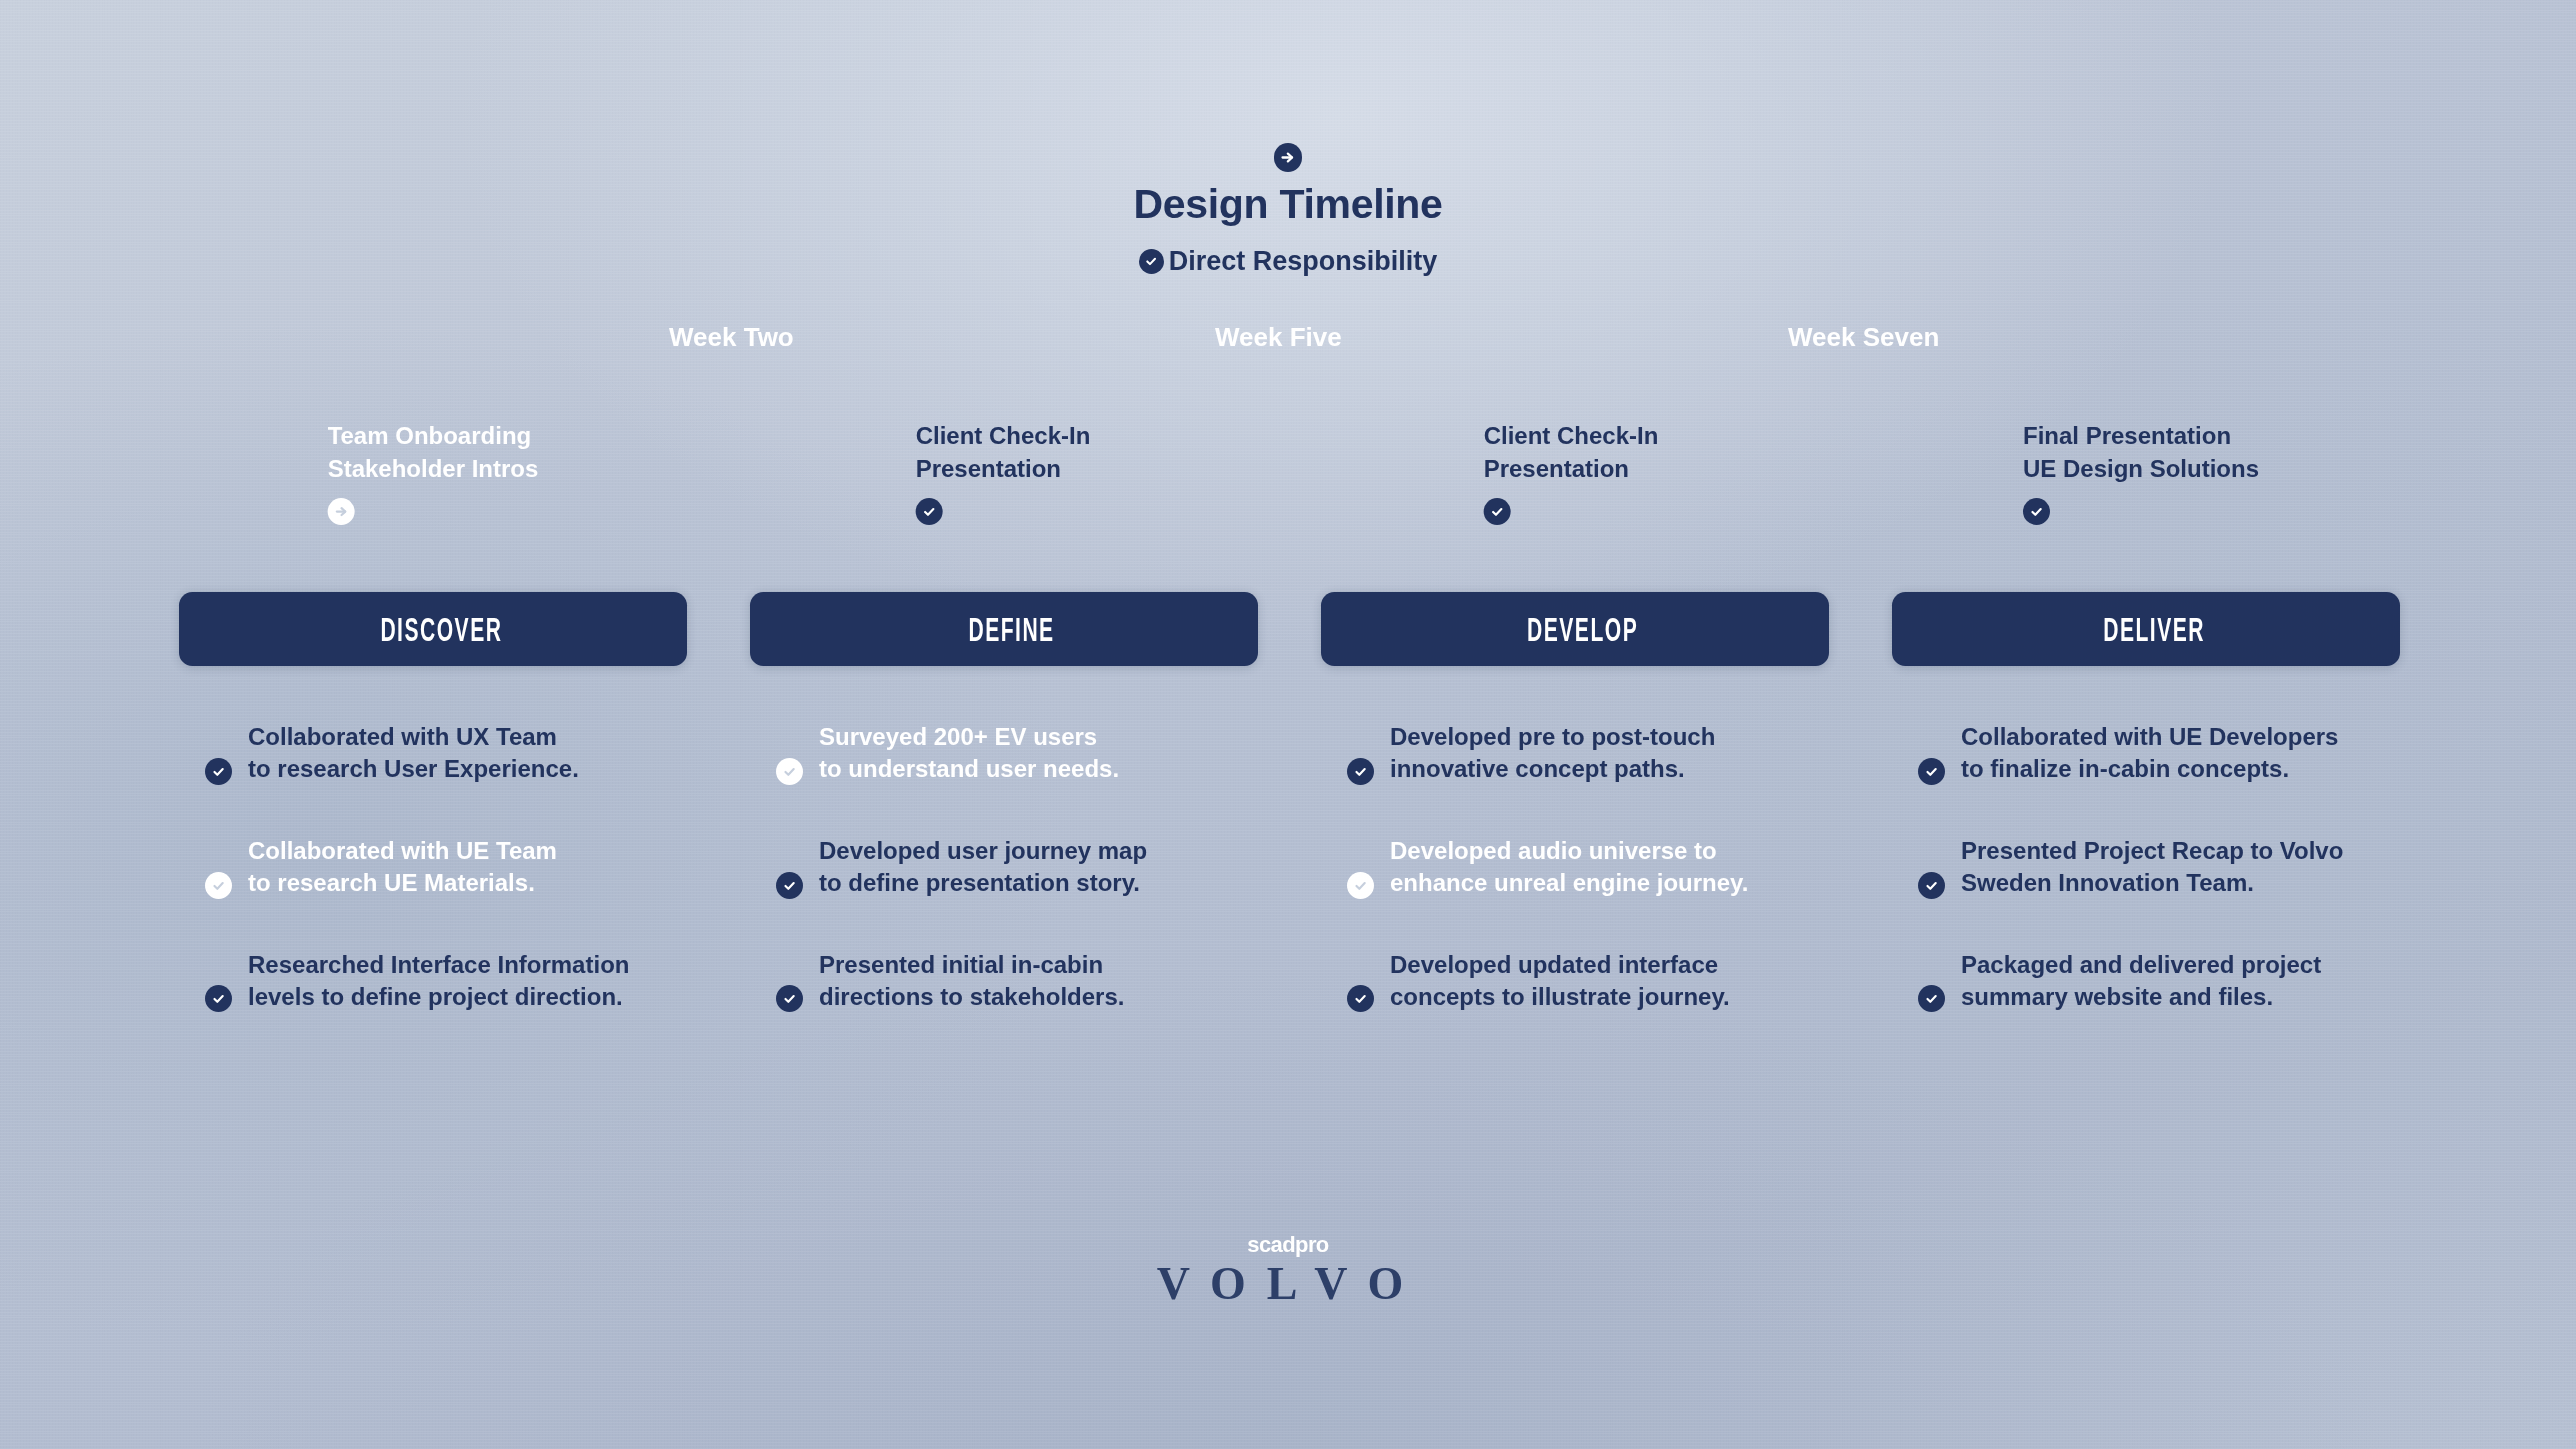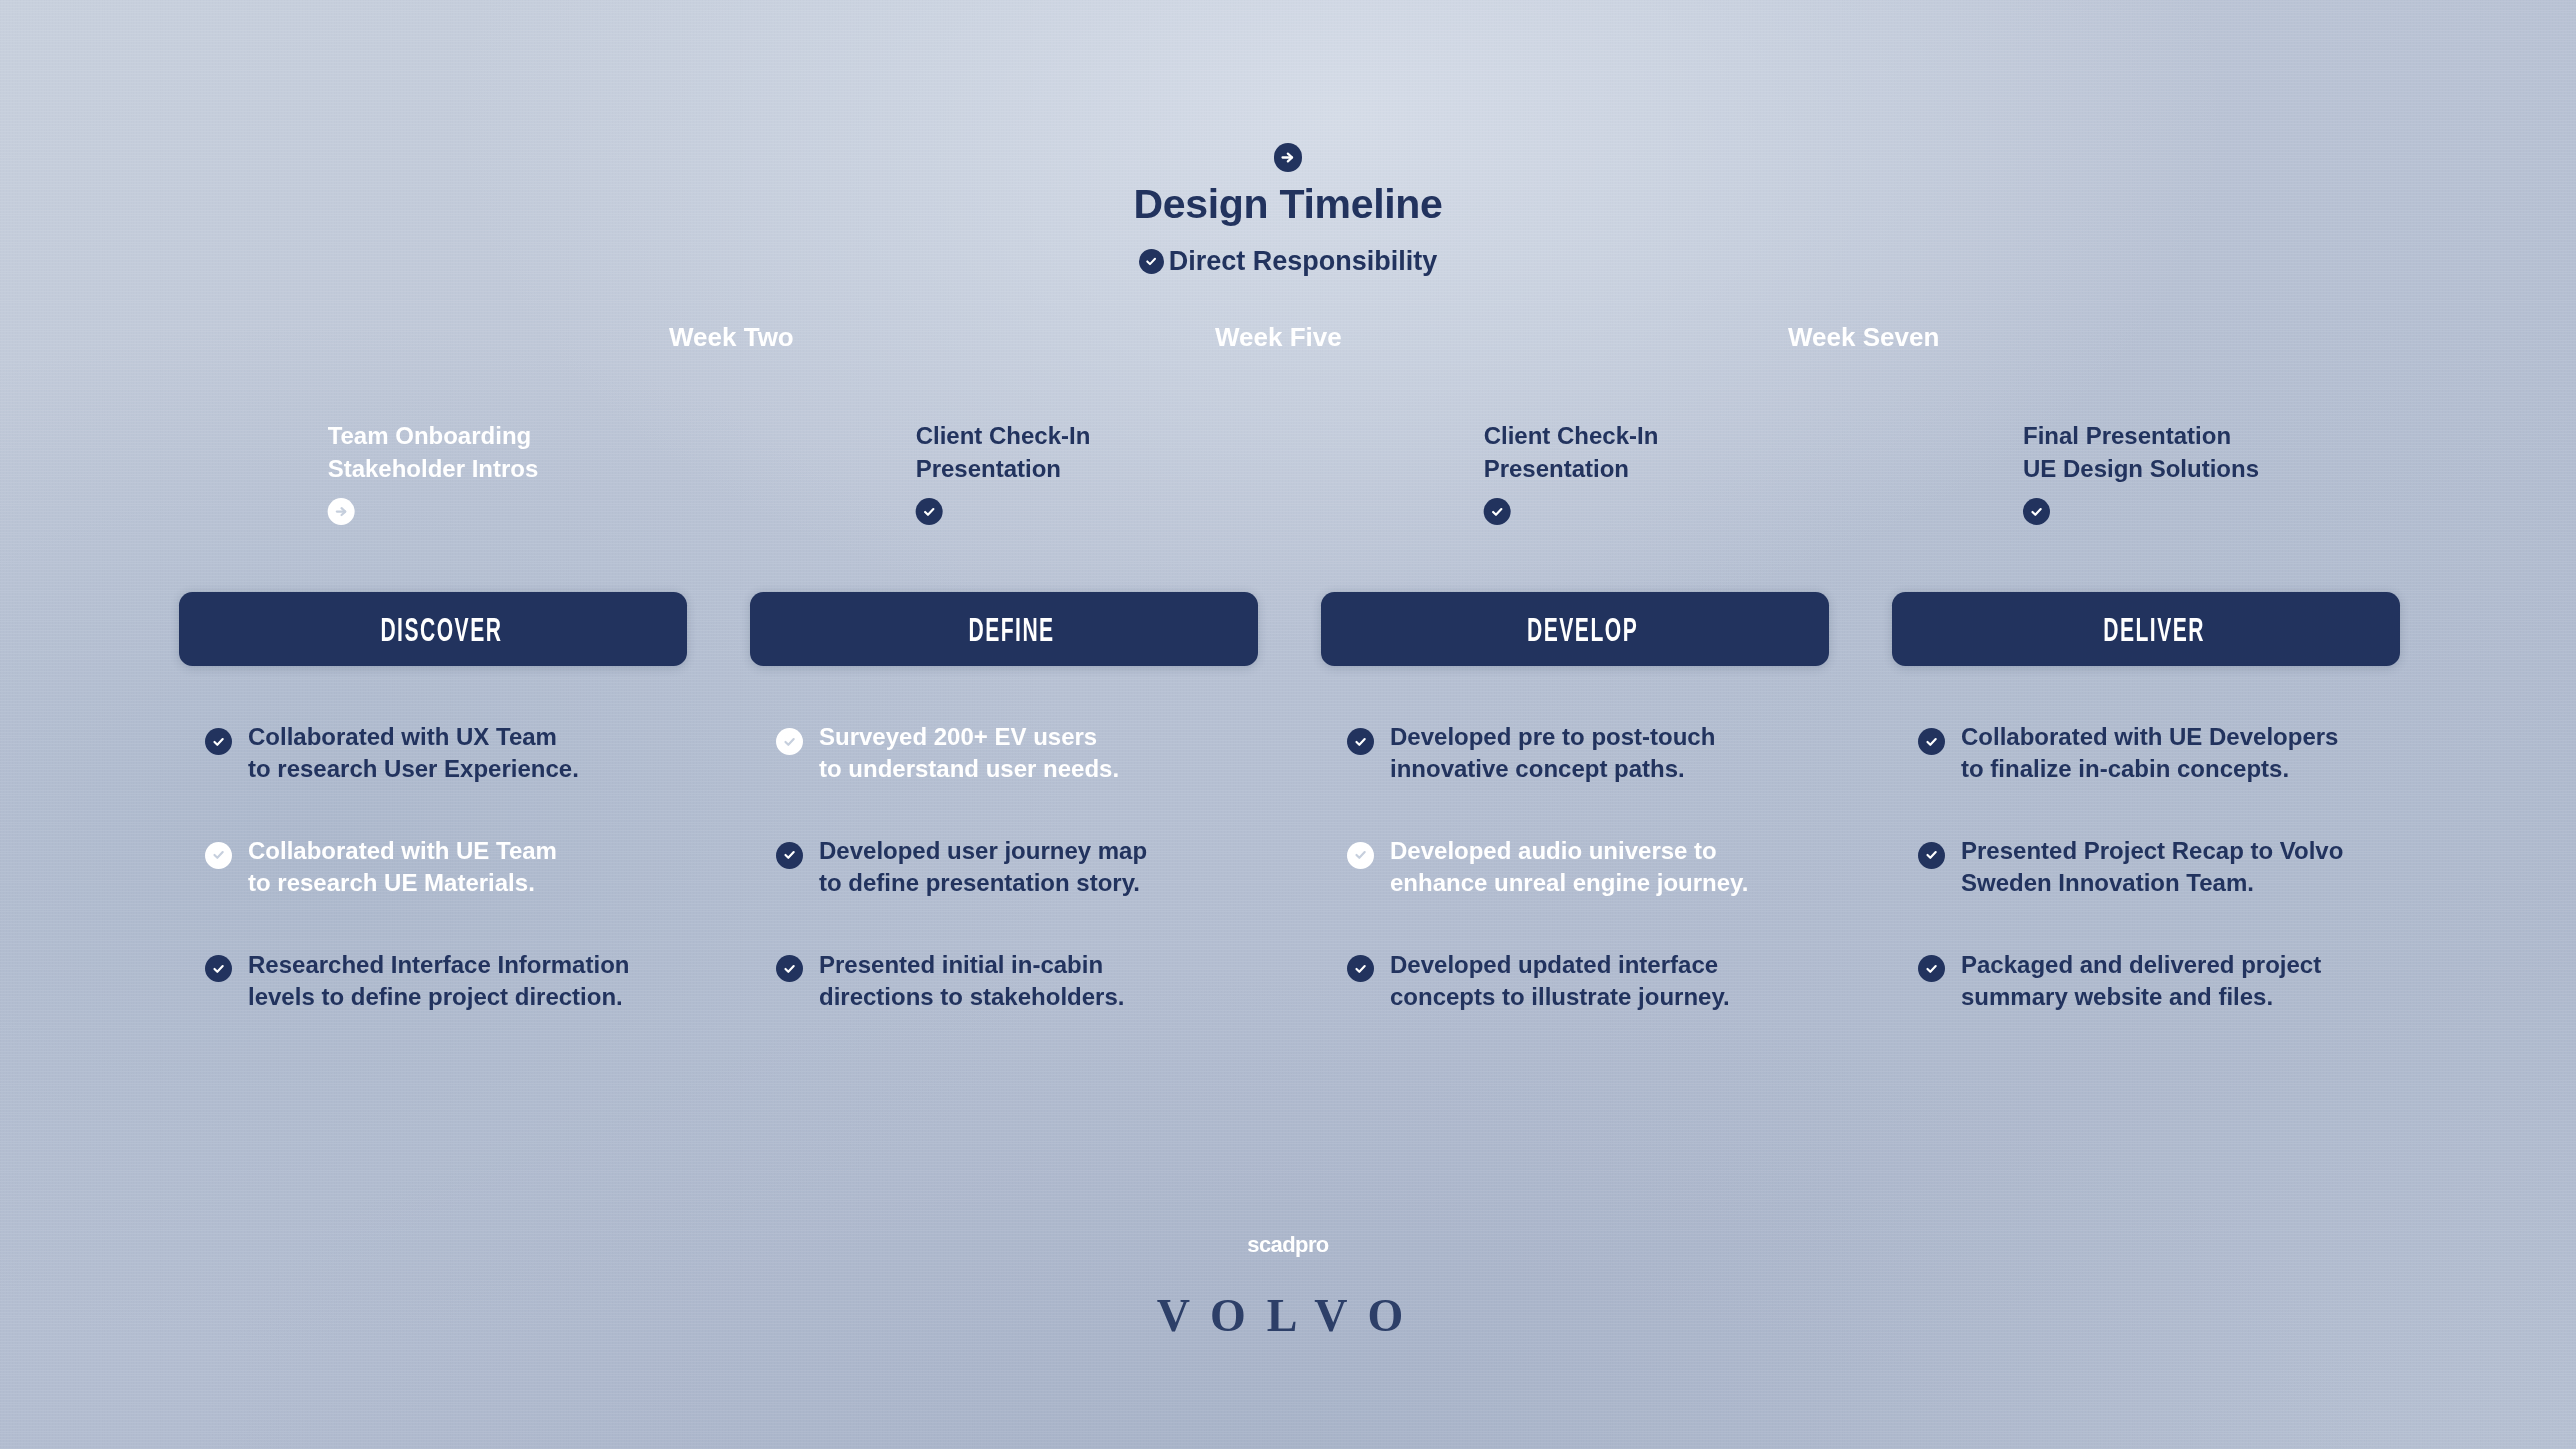--- a/index.html
+++ b/index.html
@@ -154,21 +154,21 @@
     letter-spacing: 2.4px;
     transform: scaleX(0.62);
     transform-origin: center;
     white-space: nowrap;
     line-height: 1;
   }
 
   .bullets { margin-top: 55px; }
   .bullet {
     display: flex;
-    align-items: flex-start;
+    align-items: flex-end;
     gap: 16px;
     margin-bottom: 50px;
     padding-left: 26px;
   }
   .bullet-icon { margin-top: 6.7px; }
   .bullet-text {
     font-size: 24px;
     font-weight: 700;
     line-height: 1.33;
   }
@@ -185,21 +185,21 @@
   }
   .scadpro {
     font-size: 22px;
     font-weight: 700;
     color: #ffffff;
     letter-spacing: -0.6px;
     line-height: 1;
   }
   .scadpro .pro { font-weight: 700; }
   .volvo {
-    margin-top: 37px;
+    margin-top: 5px;
     font-family: "Liberation Serif", serif;
     font-size: 46px;
     font-weight: 700;
     color: #2d3f68;
     letter-spacing: 21px;
     padding-left: 5px;
     line-height: 1;
   }
 </style>
 </head>

